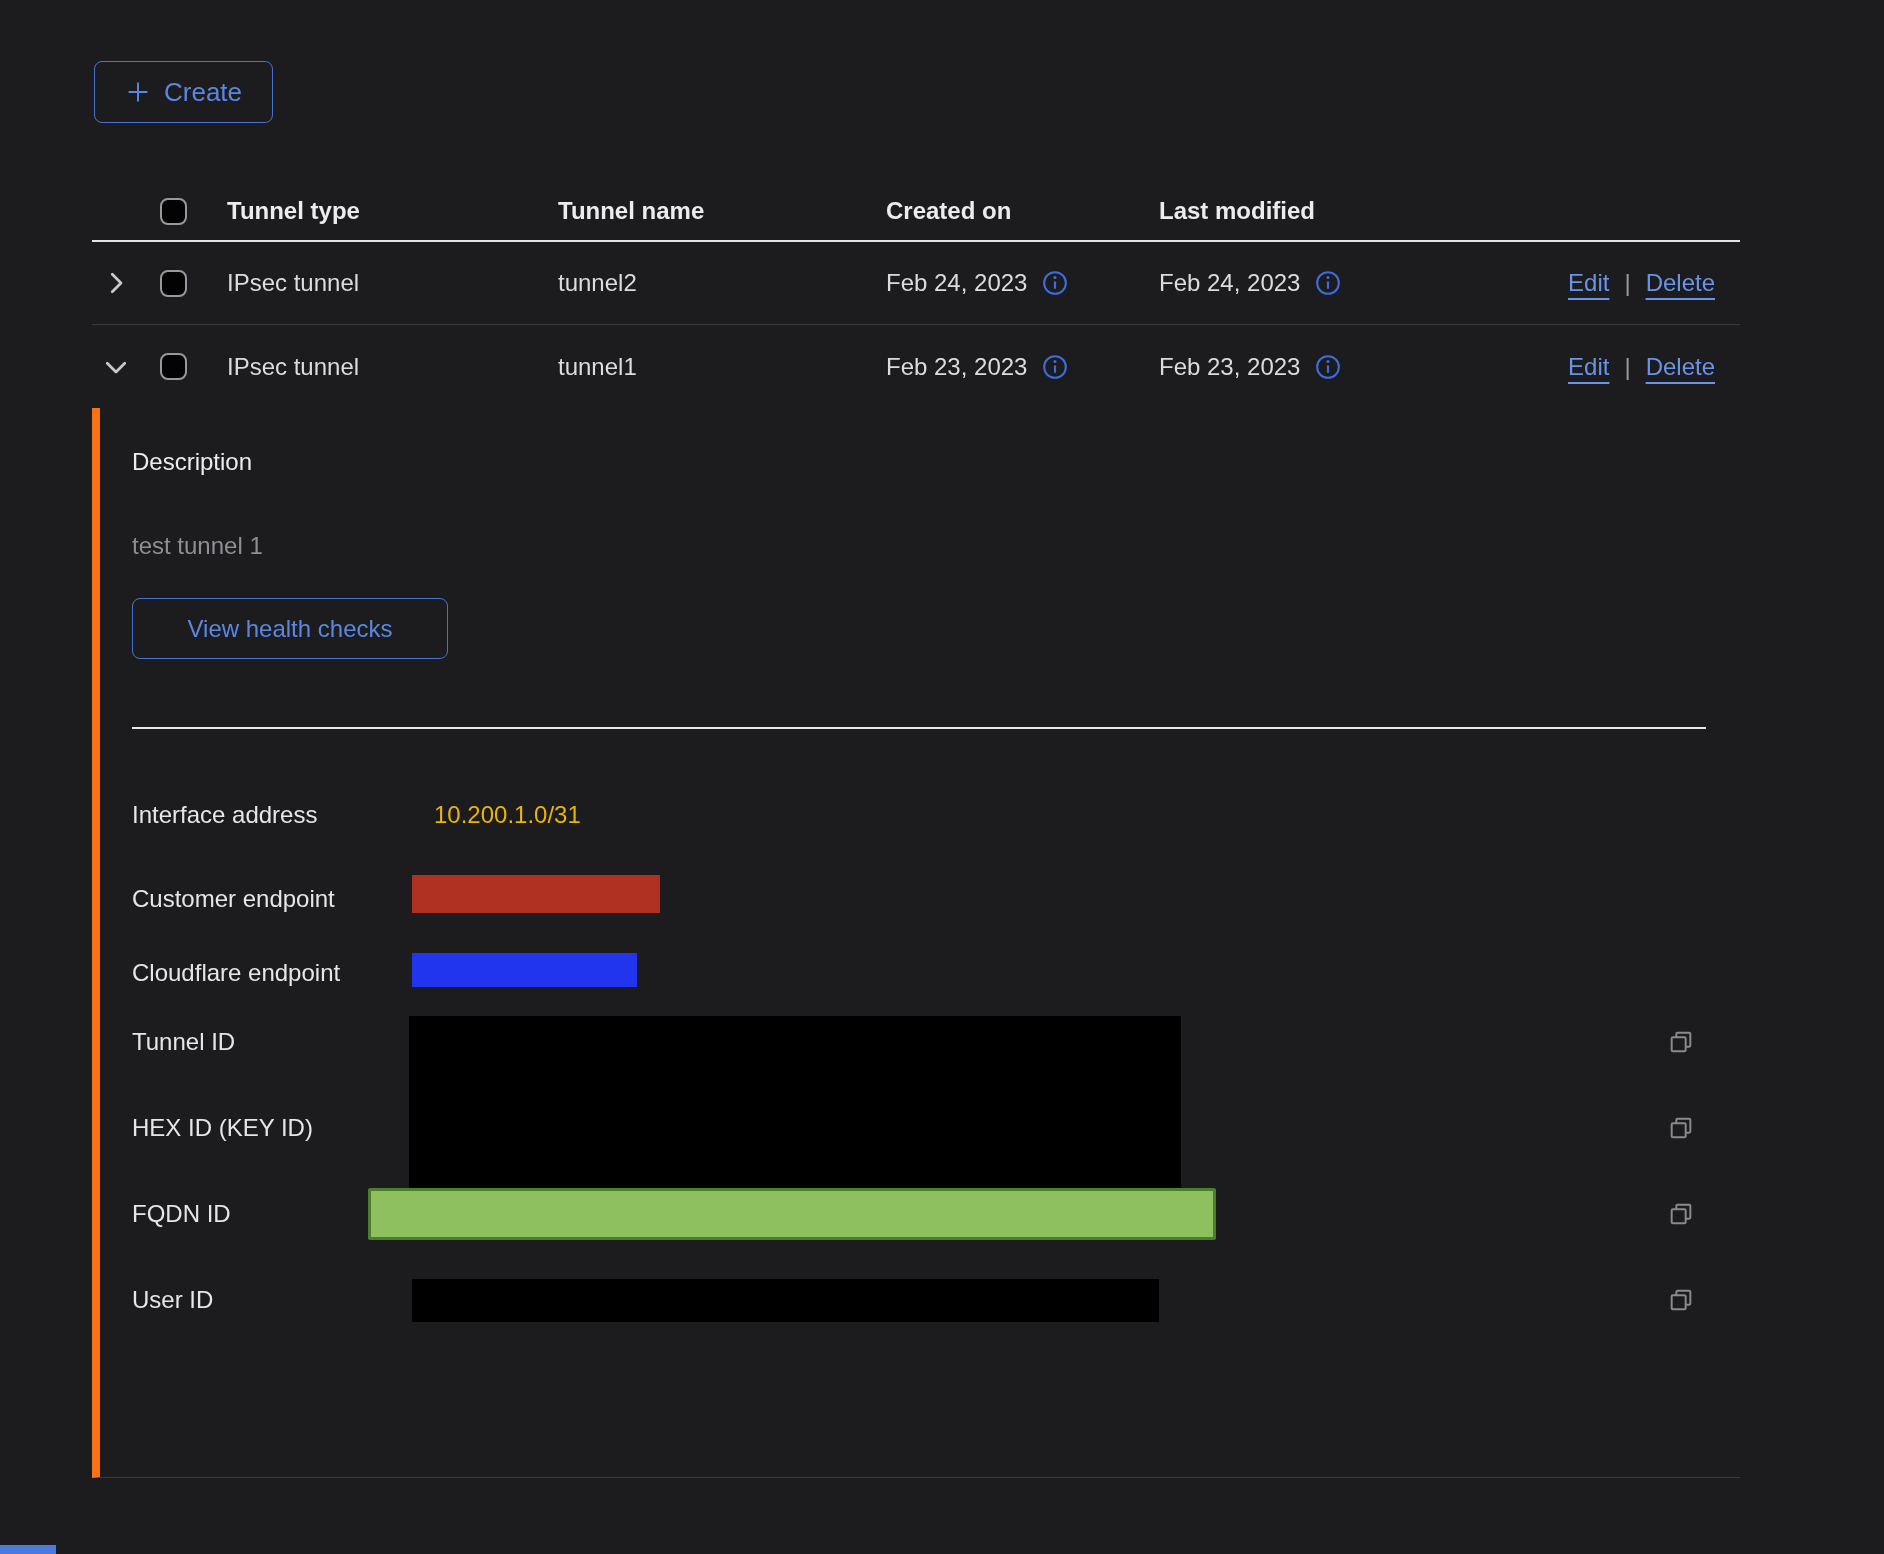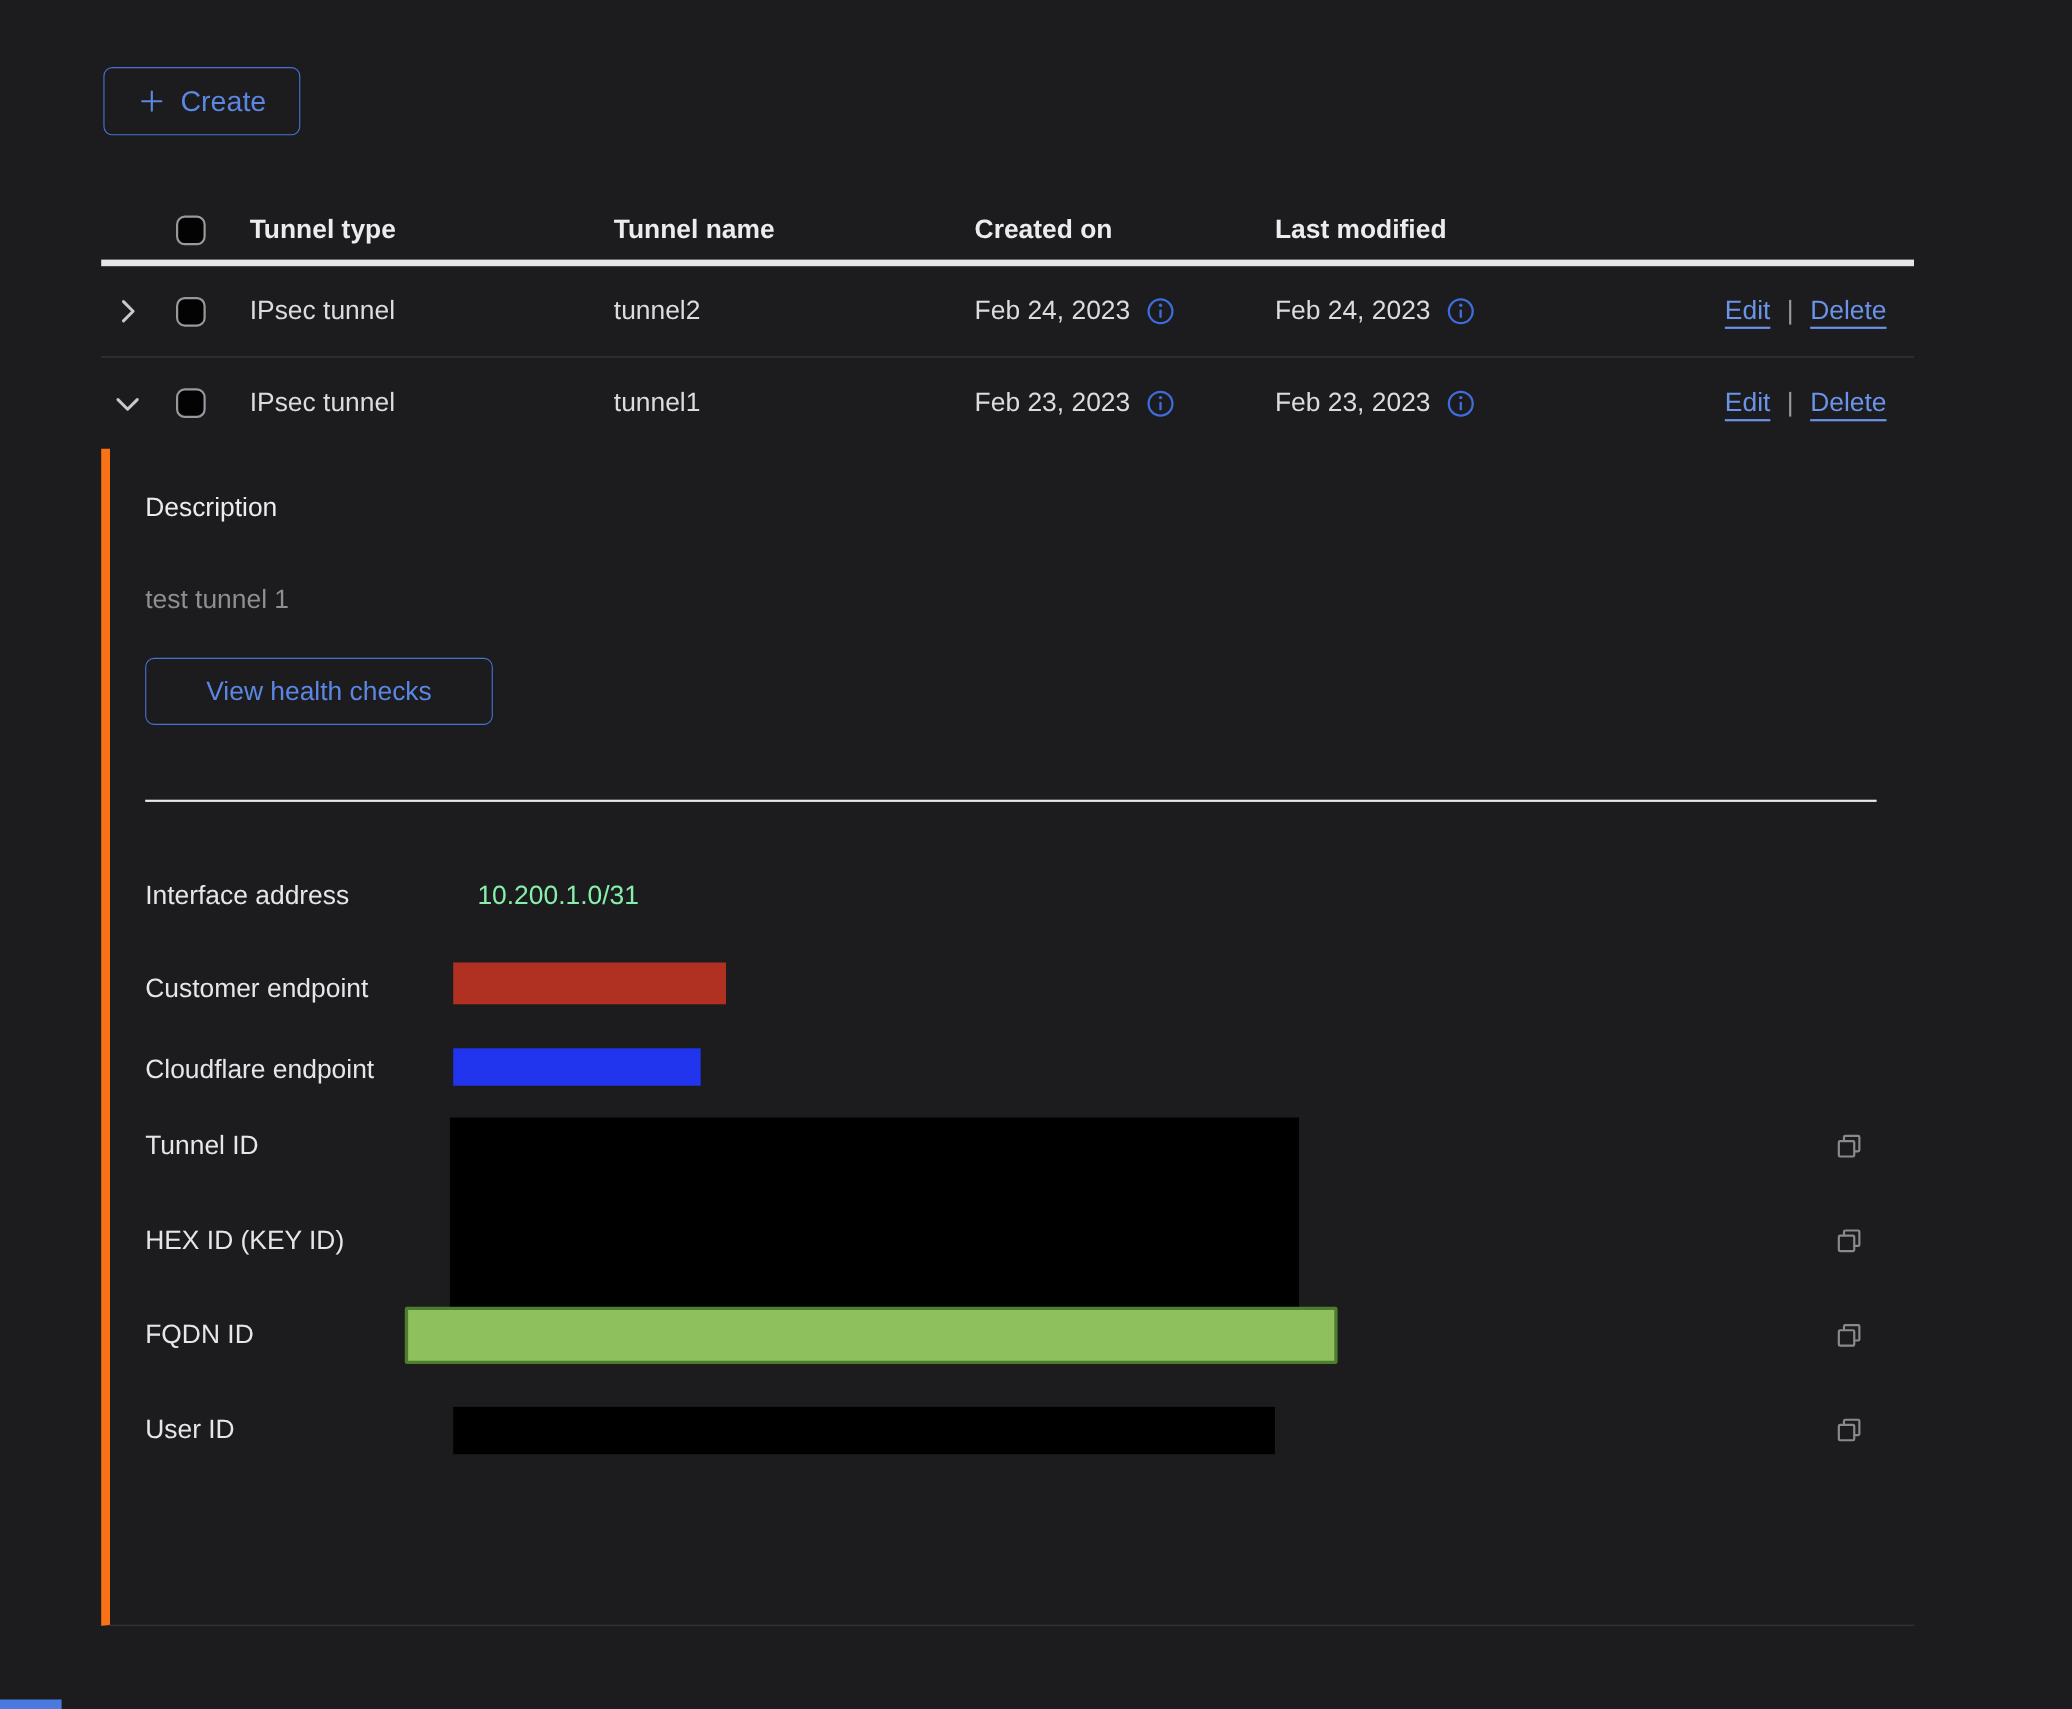--- a/index.html
+++ b/index.html
@@ -8,21 +8,21 @@
 
   
   .create-btn { position:absolute; left:94px; top:61px; height:62px; padding:0 30px;
     display:flex; align-items:center; gap:13px; background:transparent;
     border:1.5px solid #4673d2; border-radius:8px; color:#5b87e2; font-size:26px; cursor:pointer;
     font-family:"Liberation Sans", sans-serif; }
 
   
   .table { position:absolute; left:92px; top:182px; width:1648px; }
   .row { display:grid; grid-template-columns:48px 66px 331px 328px 273px 302px 1fr; align-items:center; }
-  .thead { height:60px; border-bottom:6px solid #e5e5e5; }
+  .thead { height:60px; border-bottom:2px solid #e5e5e5; }
   .thead .pad { font-weight:bold; color:#ececee; font-size:24px; }
   .data-row { height:83px; border-bottom:1px solid #3a3a3c; color:#dcdcde; font-size:24px; }
   .data-row.expanded { border-bottom:none; }
   .pad { padding-left:21px; }
   .cell-center { display:flex; justify-content:center; align-items:center; }
   .checkbox { width:27px; height:27px; border:2px solid #98989d; border-radius:8px; background:#030303; display:inline-block; cursor:pointer; }
   .date-cell { display:flex; align-items:center; gap:15px; }
   .actions { display:flex; justify-content:flex-end; align-items:center; gap:15px; padding-right:25px; }
   .link { color:#6b93e8; font-size:24px; text-decoration:underline; text-underline-offset:7px; text-decoration-thickness:2px; cursor:pointer; }
   .sep { color:#9a9a9e; font-size:24px; }
@@ -33,21 +33,21 @@
   .desc-value { margin-top:56px; font-size:24px; color:#8e8e93; }
   .health-btn { margin-top:38px; width:316px; height:61px; background:transparent;
     border:1.5px solid #4673d2; border-radius:8px; color:#5b87e2; font-size:24px; cursor:pointer;
     font-family:"Liberation Sans", sans-serif; }
   .white-divider { margin-top:68px; width:1574px; height:2px; background:#e9e9eb; }
 
   .fields { position:relative; width:1608px; }
   .f-row { display:flex; align-items:center; height:48px; position:relative; }
   .f-row.tall { height:86px; }
   .f-label { width:280px; flex:none; font-size:24px; color:#e6e6e8; }
-  .f-value { font-size:24px; color:#86efac; padding-left:22px; }
+  .f-value { font-size:24px; color:#eab308; padding-left:22px; }
   .mt62 { margin-top:62px; } .mt26 { margin-top:26px;align-items:flex-end; }
   .redact-red   { width:248px; height:38px; background:#b03021; }
   .redact-blue  { width:225px; height:34px; background:#2134ee; }
   .redact-green { width:848px; height:52px; margin-left:-44px; background:#8fc05e; border:3px solid #4e7d2f; border-radius:2px; }
   .redact-black-sm { width:747px; height:43px; background:#000000; }
   .id-group { position:relative; margin-top:12px; }
   .id-black-block { position:absolute; left:277px; top:17px; width:772px; height:224px; background:#000000; }
   .copy-btn { position:absolute; right:45px; top:50%; transform:translateY(-50%); background:none; border:none; cursor:pointer; line-height:0; }
 
   .bottom-accent { position:absolute; left:0; bottom:0; width:56px; height:9px; background:#4a7ae0; }

